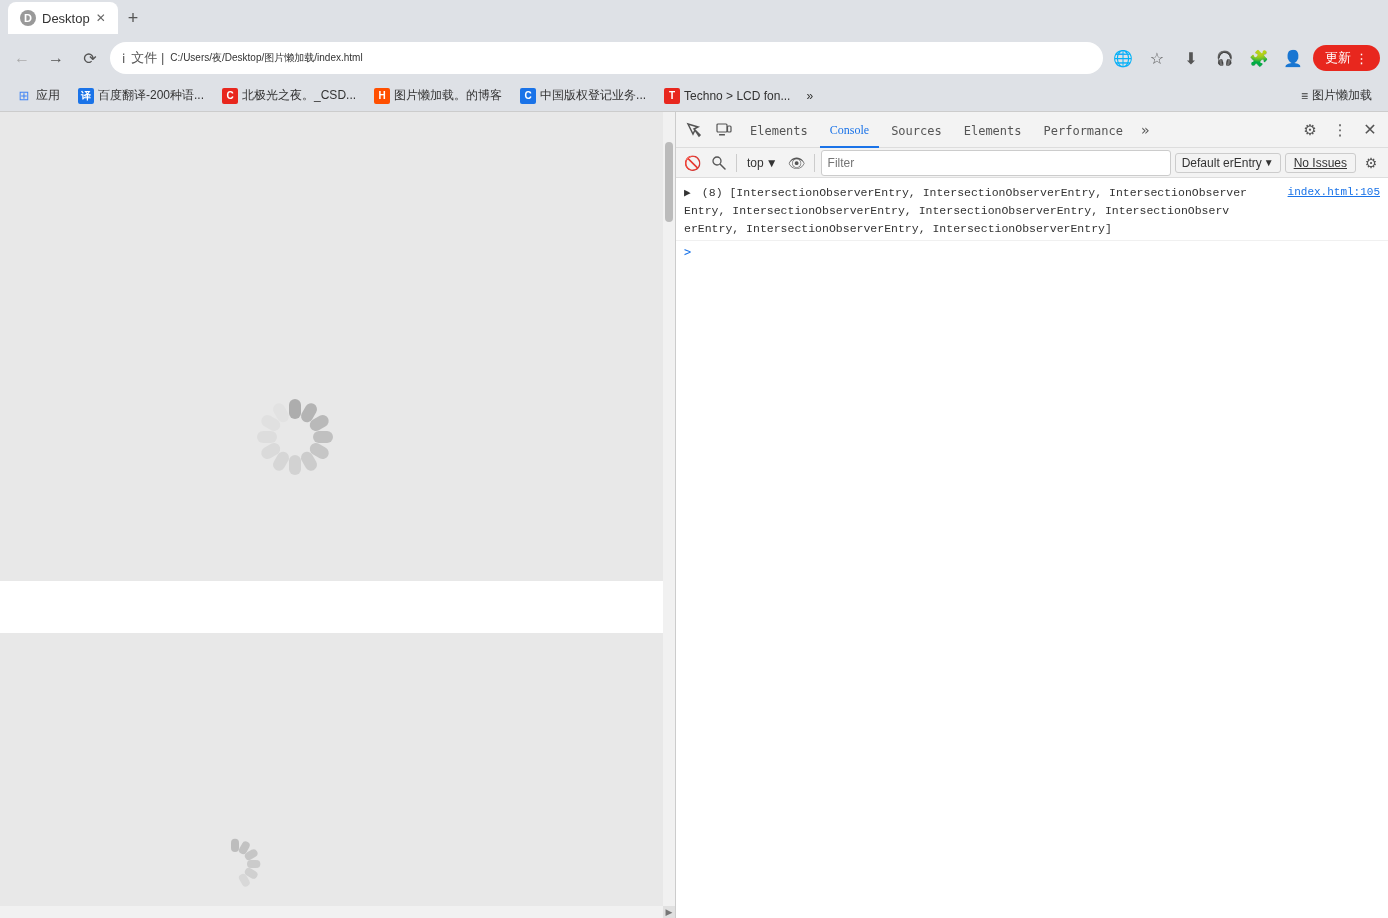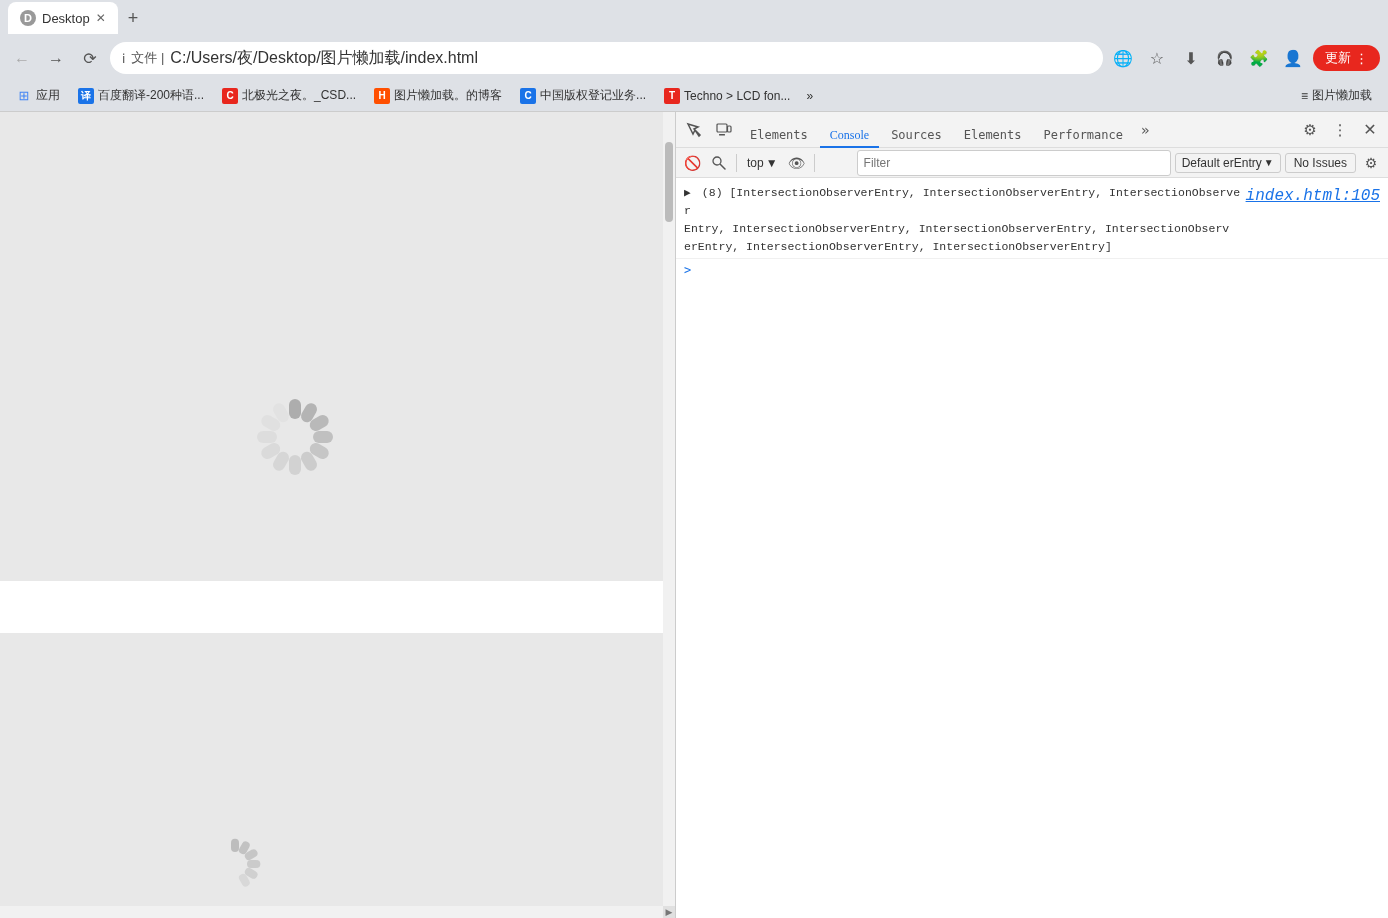--- a/index.html
+++ b/index.html
@@ -206,27 +206,27 @@
     .dt-btn {
       width: 28px; height: 28px;
       border: none; background: none;
       border-radius: 4px;
       cursor: pointer;
       display: flex; align-items: center; justify-content: center;
       font-size: 15px;
       color: #555;
     }
     .dt-tab {
-      padding: 16px 10px;
+      padding: 8px 10px;
       font-size: 12px;
       color: #555;
       cursor: pointer;
       border-bottom: 2px solid transparent;
       height: 36px;
-      display: flex; align-items: flex-start;
+      display: flex; align-items: flex-end;
     }
     .dt-tab.active {
       color: #1a73e8;
       border-bottom: 2px solid #1a73e8;
       font-family: Liberation Serif, serif;
     }
     .dt-tab-more {
       padding: 4px 6px;
       font-size: 14px;
       color: #555;
@@ -280,36 +280,36 @@
     }
     .filter-input {
       flex: 1;
       border: 1px solid #ccc;
       border-radius: 3px;
       height: 22px;
       padding: 12px 6px;
       font-size: 12px;
       background: #fff;
       outline: none;
-      margin-left: 36px;
     }
     .default-levels-btn {
       display: flex; align-items: center; gap: 2px;
       background: none; border: 1px solid #ccc; border-radius: 3px;
       padding: 2px 6px;
       font-size: 12px;
       cursor: pointer;
       color: #333;
     }
     .no-issues-btn {
       background: none; border: 1px solid #ccc; border-radius: 3px;
       padding: 2px 8px;
       font-size: 12px;
       cursor: pointer;
       color: #333;
+      text-decoration: underline;
     }
     .ct-gear {
       width: 22px; height: 22px;
       border: none; background: none;
       border-radius: 4px;
       cursor: pointer;
       font-size: 14px;
       color: #555;
       display: flex; align-items: center; justify-content: center;
       margin-left: auto;
@@ -328,25 +328,24 @@
       align-items: flex-start;
       padding: 2px 8px;
       font-size: 12px;
       font-family: 'Consolas', 'Courier New', monospace;
       line-height: 1.5;
       border-bottom: 1px solid #f0f0f0;
     }
     .console-line-link {
       margin-left: auto;
       color: #1a73e8;
-      font-size: 16px;
+      font-size: 11px;
       white-space: nowrap;
       cursor: pointer;
       text-decoration: underline;
-      font-style: italic;
     }
     .console-arrow {
       color: #333;
       margin-right: 4px;
       cursor: pointer;
       font-size: 11px;
     }
     .console-text {
       color: #333;
       font-size: 11.5px;
@@ -381,21 +380,21 @@
     <div style="flex:1"></div>
   </div>
 
   <div class="address-bar-row">
     <button class="nav-btn disabled">←</button>
     <button class="nav-btn">→</button>
     <button class="nav-btn">⟳</button>
     <div class="address-bar">
       <span class="lock-icon">ℹ</span>
       <span style="color:#555; font-size:13px;">文件 |</span>
-      <span style="font-size:16px; color:#333;">C:/Users/夜/Desktop/图片懒加载/index.html</span>
+      <span style="font-size:10px; color:#333;">C:/Users/夜/Desktop/图片懒加载/index.html</span>
     </div>
     <button class="toolbar-btn">🌐</button>
     <button class="toolbar-btn">☆</button>
     <button class="toolbar-btn">⬇</button>
     <button class="toolbar-btn" style="font-size:14px;">🎧</button>
     <button class="toolbar-btn">🧩</button>
     <button class="toolbar-btn">👤</button>
     <button class="update-btn">
       <span>更新</span>
       <span>⋮</span>

